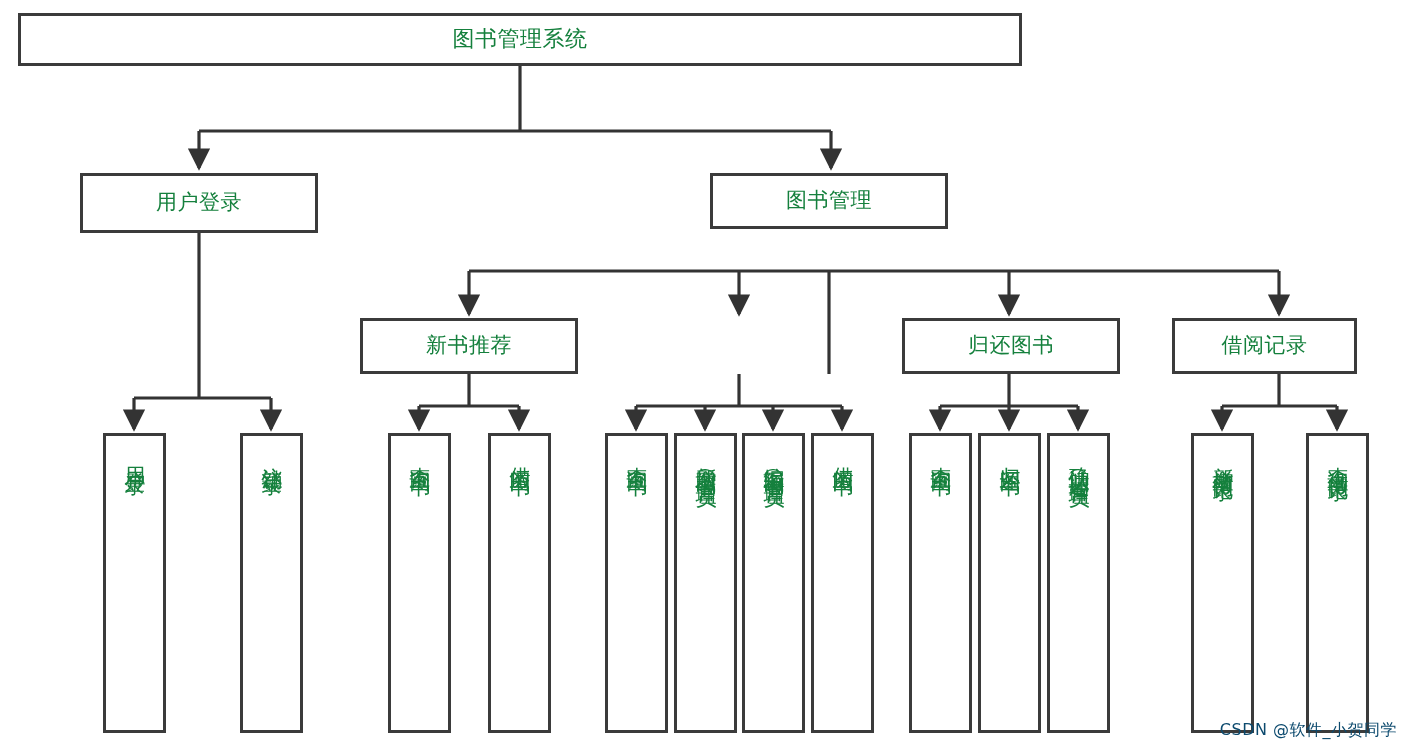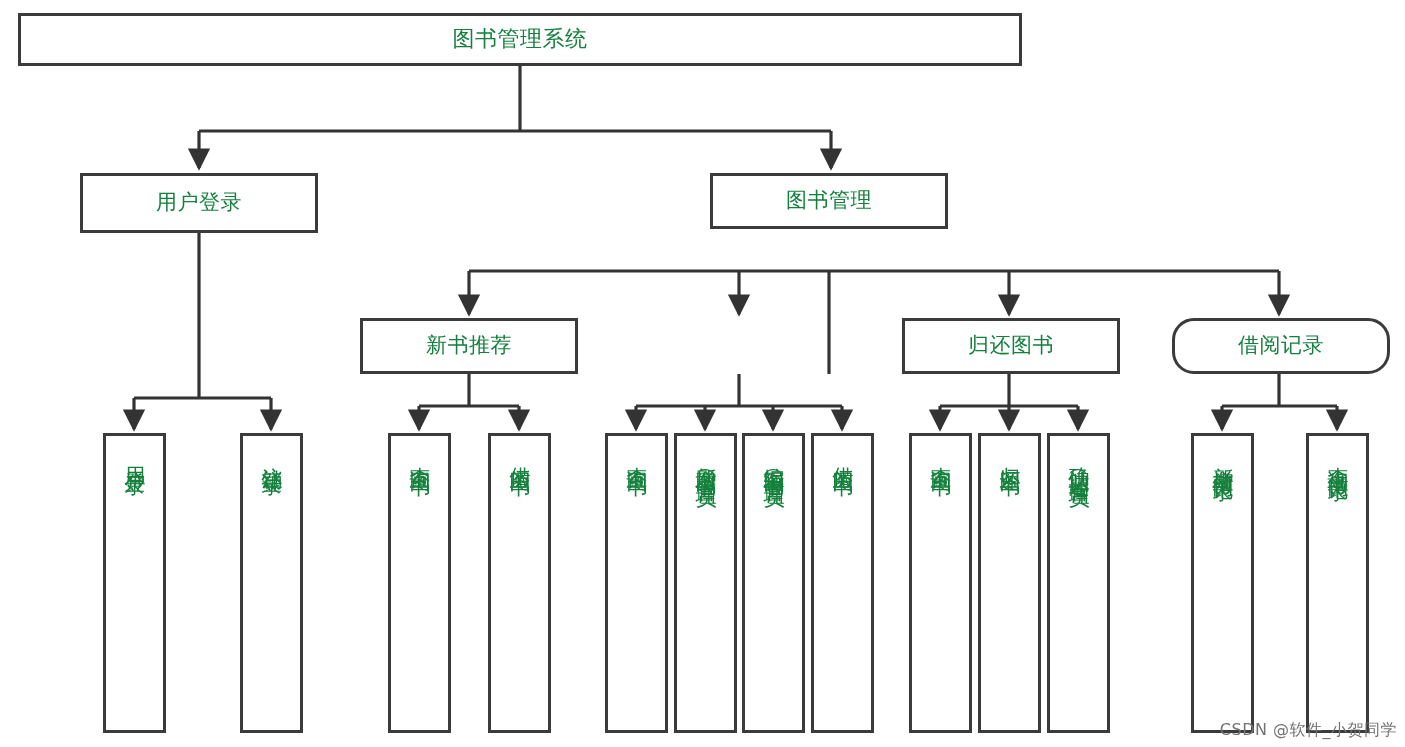--- a/index.html
+++ b/index.html
@@ -51,21 +51,21 @@
     font-size:21px;
     letter-spacing:3px;
     line-height:1;
   }
 
   .watermark{
     position:absolute;
     right:8px;
     bottom:6px;
     font-size:16px;
-    color:#737373;
+    color:#0c4a6e;
     white-space:nowrap;
     letter-spacing:0.5px;
   }
 </style>
 </head>
 <body>
 
 <div id="stage">
 
   <svg id="wires" viewBox="0 0 1405 747" xmlns="http://www.w3.org/2000/svg">
@@ -128,21 +128,21 @@
   <div class="node horiz" style="left:710px;top:173px;width:238px;height:56px;">
     <span class="label">图书管理</span>
   </div>
 
   <div class="node horiz" style="left:360px;top:318px;width:218px;height:56px;">
     <span class="label">新书推荐</span>
   </div>
   <div class="node horiz" style="left:902px;top:318px;width:218px;height:56px;">
     <span class="label">归还图书</span>
   </div>
-  <div class="node horiz" style="left:1172px;top:318px;width:218px;height:56px;border-radius:22px;">
+  <div class="node horiz" style="left:1172px;top:318px;width:185px;height:56px;">
     <span class="label">借阅记录</span>
   </div>
 
   <div class="node vert" style="left:103px;top:433px;width:63px;height:300px;">
     <span class="label">用户登录</span>
   </div>
   <div class="node vert" style="left:240px;top:433px;width:63px;height:300px;">
     <span class="label">注销登录</span>
   </div>
 

